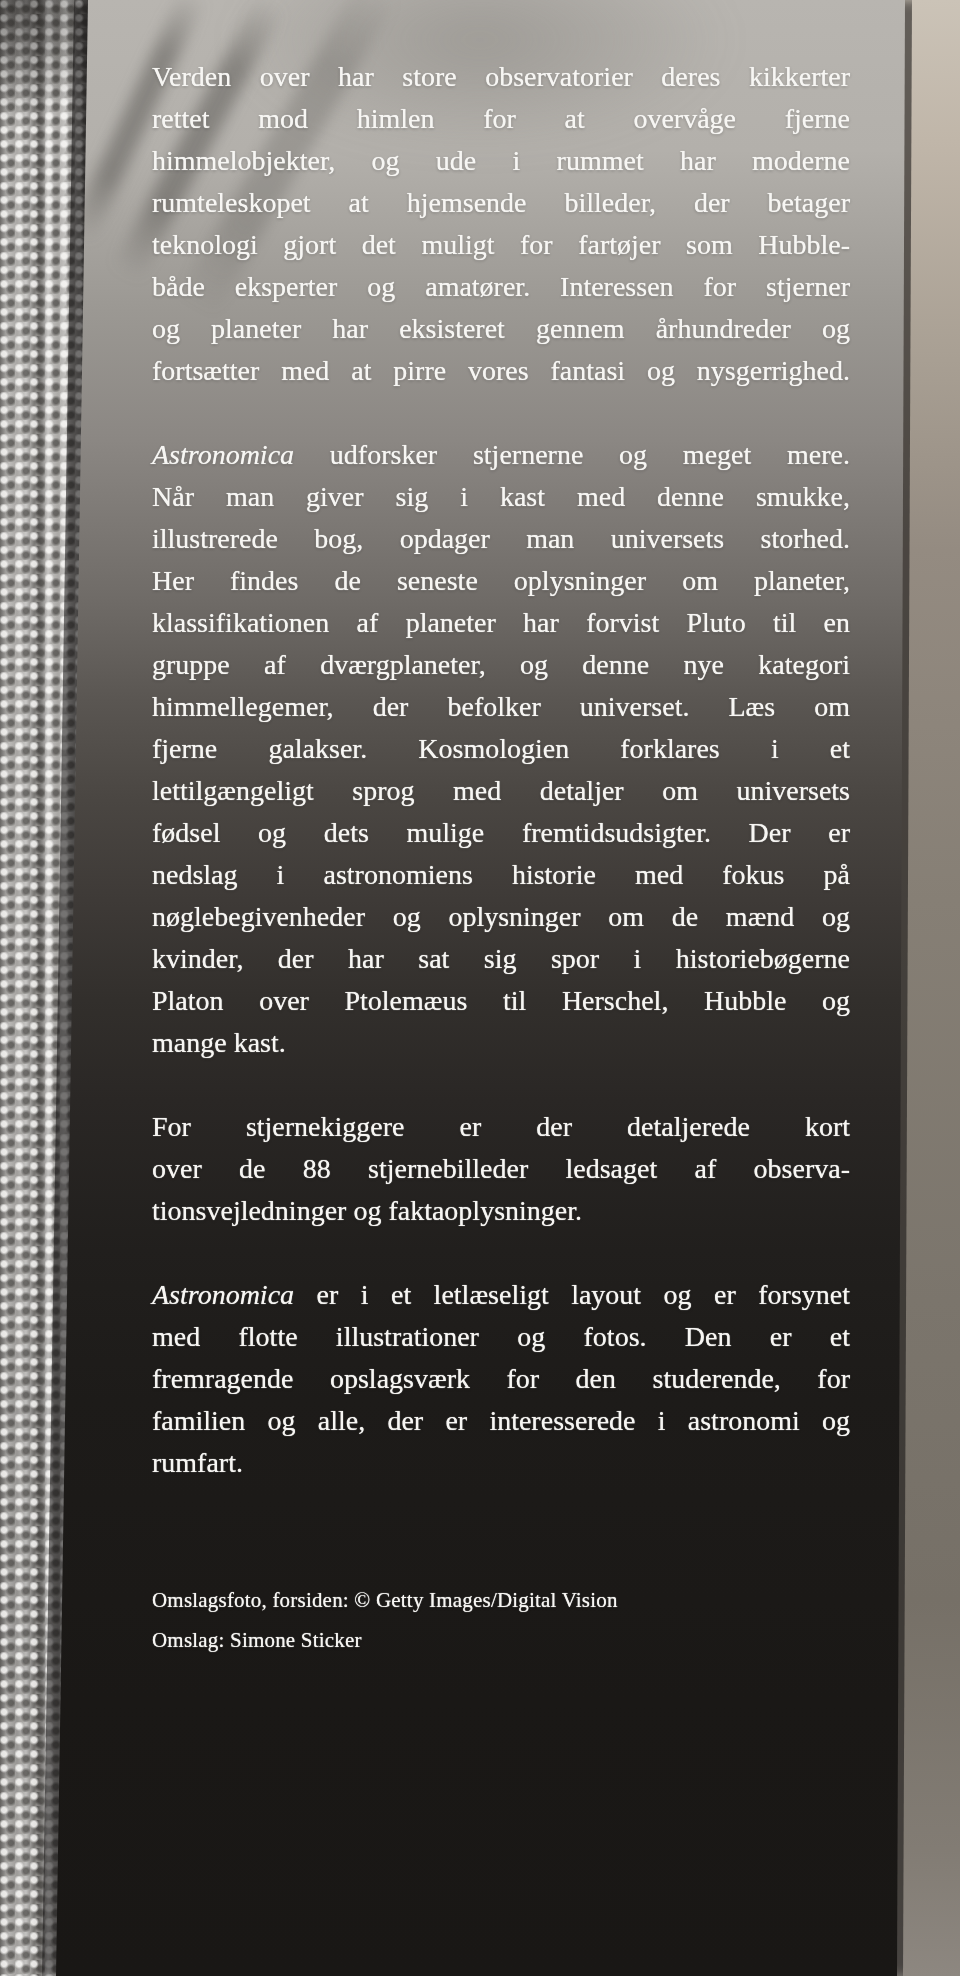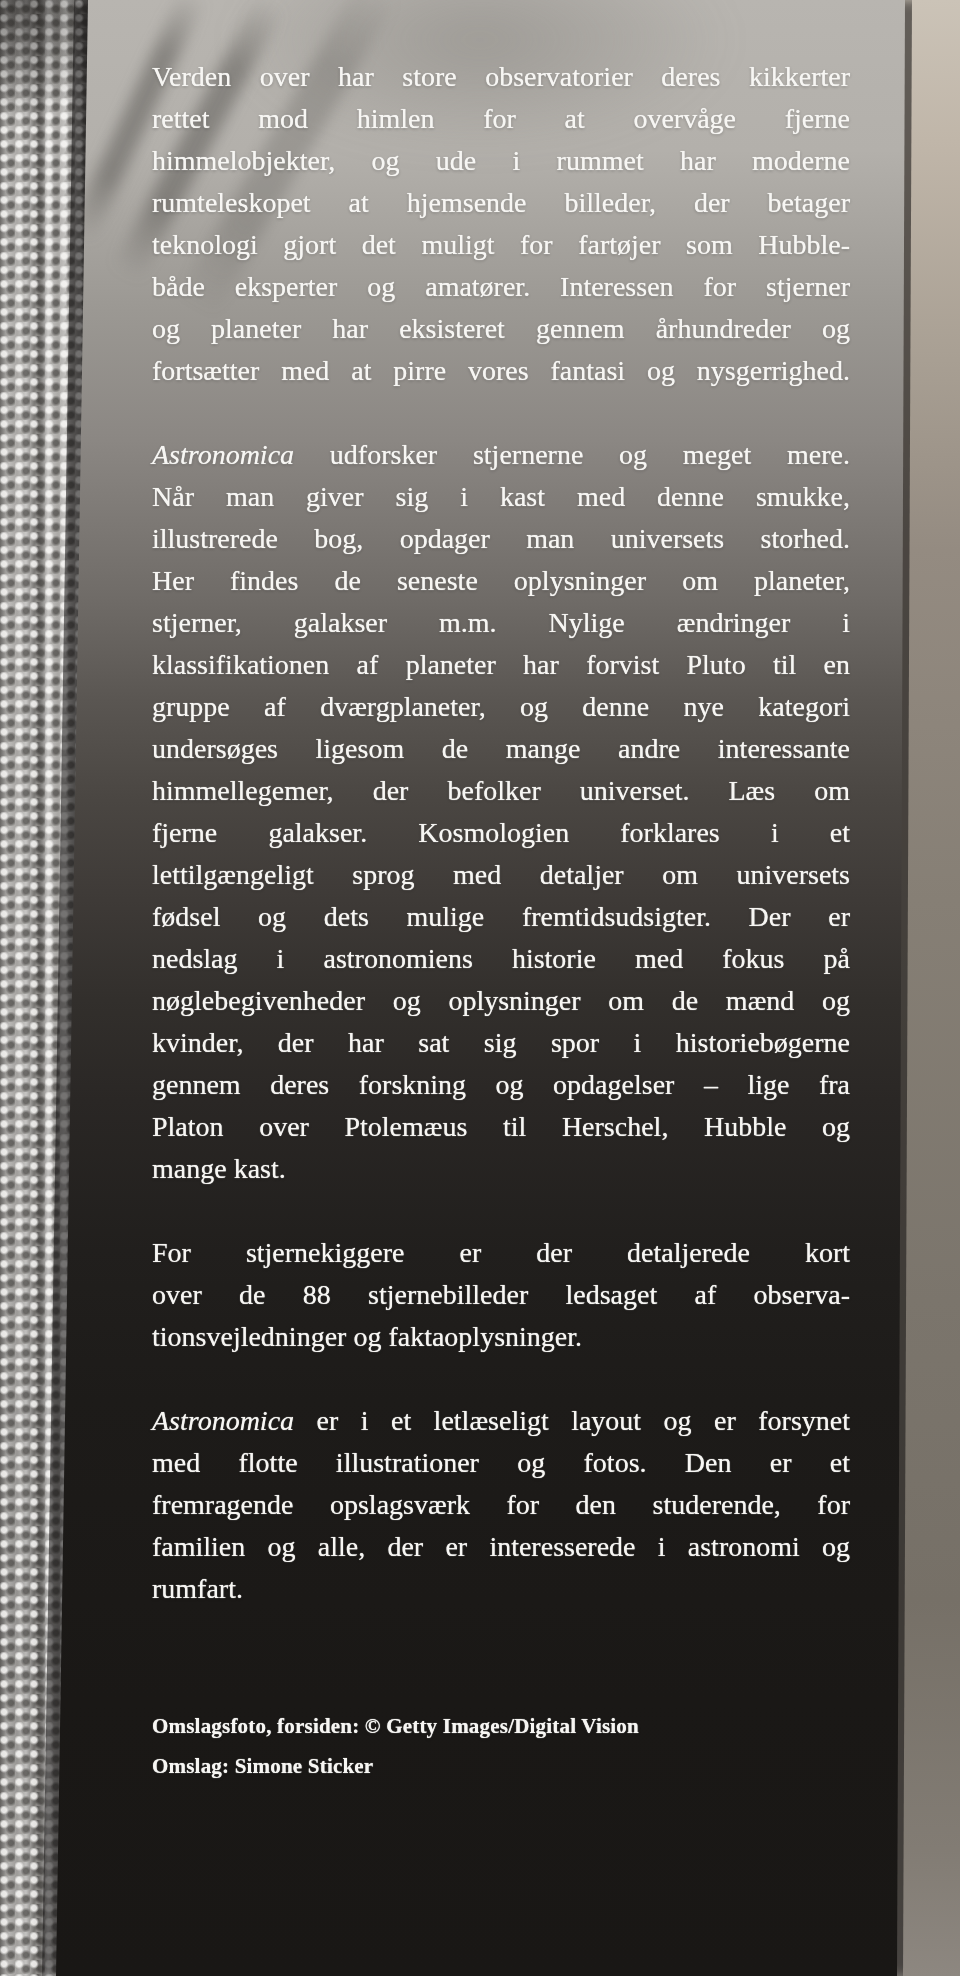--- a/index.html
+++ b/index.html
@@ -66,21 +66,21 @@
   }
   
   .text-block{
     position:absolute;left:152px;top:56px;width:698px;
     color:#f7f6f3;font-size:28px;line-height:42px;
     text-shadow:0 0 1px rgba(255,255,255,0.85), 0 1px 3px rgba(20,20,20,0.3);
   }
   .para{margin:0 0 42px 0;}
   .line{text-align:justify;text-align-last:justify;}
   .line.end{text-align-last:left;}
-  .credits{margin-top:96px;font-size:21px;line-height:40px;font-weight:bold;letter-spacing:0.2px;}
+  .credits{margin-top:96px;font-size:21px;line-height:40px;font-weight:normal;letter-spacing:0.2px;}
   .credit-line{text-align:left;}
   i{}
 </style>
 </head>
 <body>
 
 <div class="page">
   <div class="surface"></div>
   <div class="fabric"></div>
   <div class="fabric-corner-shade"></div>
@@ -103,32 +103,29 @@
         <div class="line">både eksperter og amatører. Interessen for stjerner</div>
         <div class="line">og planeter har eksisteret gennem århundreder og</div>
         <div class="line">fortsætter med at pirre vores fantasi og nysgerrighed.</div>
       </div>
 
       <div class="para">
         <div class="line"><i>Astronomica</i> <span>udforsker stjernerne og meget mere.</span></div>
         <div class="line">Når man giver sig i kast med denne smukke,</div>
         <div class="line">illustrerede bog, opdager man universets storhed.</div>
         <div class="line">Her findes de seneste oplysninger om planeter,</div>
-        <div class="line">stjerner, galakser m.m. Nylige ændringer i</div>
         <div class="line">klassifikationen af planeter har forvist Pluto til en</div>
         <div class="line">gruppe af dværgplaneter, og denne nye kategori</div>
-        <div class="line">undersøges ligesom de mange andre interessante</div>
         <div class="line">himmellegemer, der befolker universet. Læs om</div>
         <div class="line">fjerne galakser. Kosmologien forklares i et</div>
         <div class="line">lettilgængeligt sprog med detaljer om universets</div>
         <div class="line">fødsel og dets mulige fremtidsudsigter. Der er</div>
         <div class="line">nedslag i astronomiens historie med fokus på</div>
         <div class="line">nøglebegivenheder og oplysninger om de mænd og</div>
         <div class="line">kvinder, der har sat sig spor i historiebøgerne</div>
-        <div class="line">gennem deres forskning og opdagelser – lige fra</div>
         <div class="line">Platon over Ptolemæus til Herschel, Hubble og</div>
         <div class="line end">mange kast.</div>
       </div>
 
       <div class="para">
         <div class="line">For stjernekiggere er der detaljerede kort</div>
         <div class="line">over de 88 stjernebilleder ledsaget af observa-</div>
         <div class="line end">tionsvejledninger og faktaoplysninger.</div>
       </div>
 

